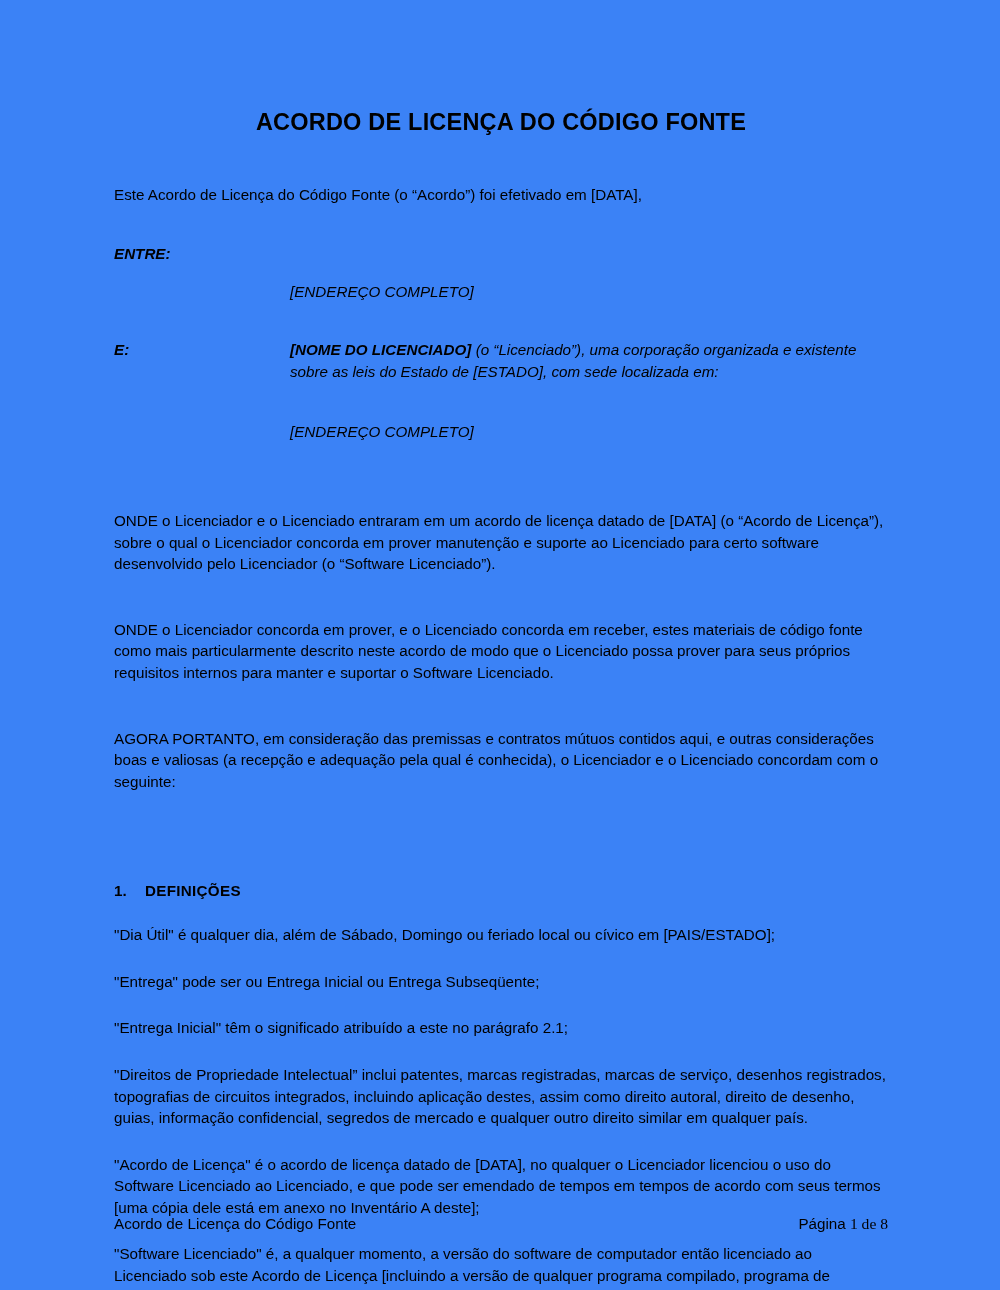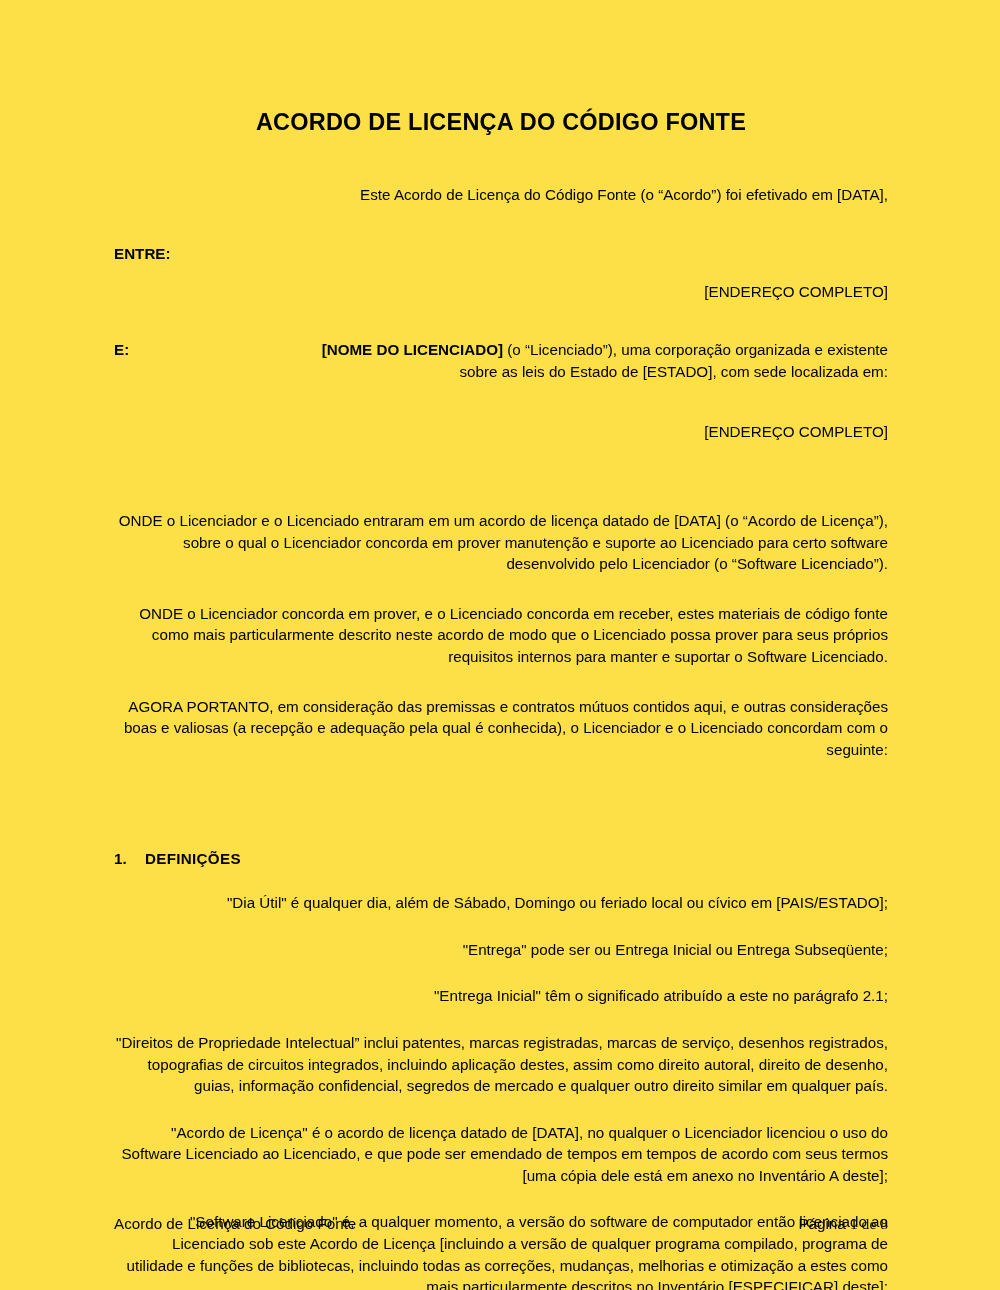--- a/index.html
+++ b/index.html
@@ -11,21 +11,21 @@
 
   body {
     font-family: "Liberation Sans", sans-serif;
     color: #000000;
   }
 
   .page {
     position: relative;
     width: 1000px;
     height: 1290px;
-    background: #fde047;
+    background: #3b82f6;
     box-sizing: border-box;
     overflow: hidden;
   }
 
   .content {
     position: absolute;
     left: 114px;
     top: 0;
     width: 774px;
   }
@@ -39,32 +39,33 @@
     margin: 0;
     padding-top: 108px;
     line-height: 1.2;
   }
 
   
   .para {
     font-size: 15.2px;
     line-height: 1.42;
     margin: 0;
-    text-align: right;
+    text-align: left;
   }
 
   .intro {
     margin-top: 48px;
   }
 
   
   .party {
     display: flex;
     align-items: flex-start;
     margin-top: 37px;
+    font-style: italic;
   }
 
   .party-label {
     flex: 0 0 176px;
     font-size: 15.2px;
     font-weight: bold;
     line-height: 1.42;
   }
 
   .party-body {
@@ -76,21 +77,21 @@
   .party-body .strong {
     font-weight: bold;
   }
 
   .party-address {
     margin-top: 38px;
   }
 
   
   .recital {
-    margin-top: 28px;
+    margin-top: 44px;
   }
 
   .recital-first {
     margin-top: 68px;
   }
 
   
   .section-heading {
     display: flex;
     align-items: baseline;

